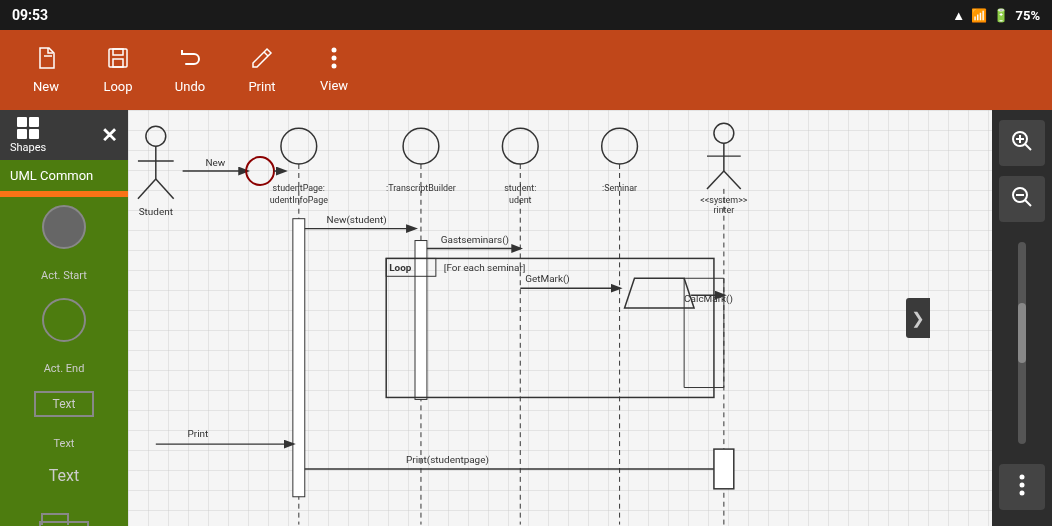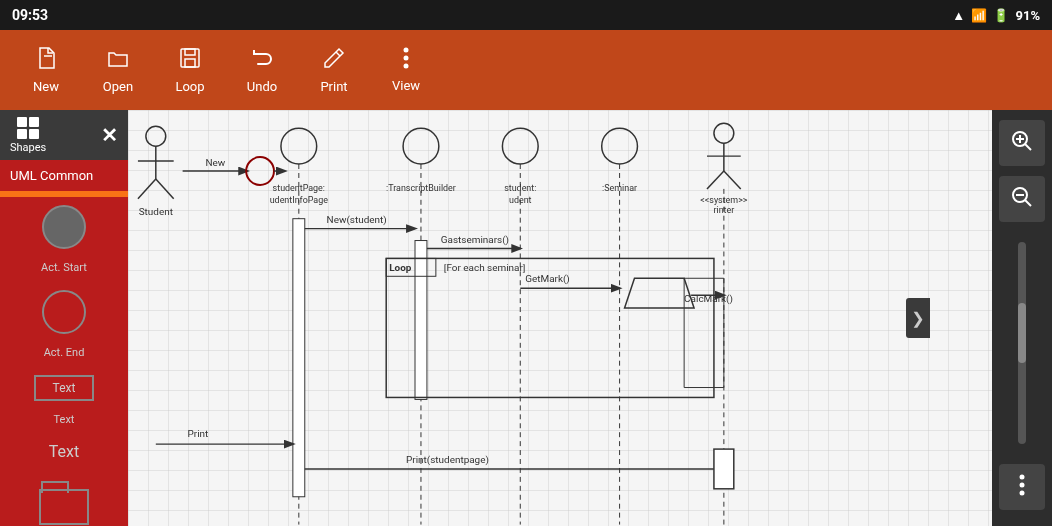--- a/index.html
+++ b/index.html
@@ -31,21 +31,21 @@
     .tool-btn .icon { font-size: 22px; }
     .tool-btn .label { font-size: 13px; }
 
     
     #main {
       display: flex; width: 100%; height: calc(526px - 30px - 80px);
     }
 
     
     #left-panel {
-      width: 128px; background: #b91c1c;
+      width: 128px; background: #4d7c0f;
       display: flex; flex-direction: column;
       flex-shrink: 0;
     }
     #panel-header {
       display: flex; align-items: center; justify-content: space-between;
       padding: 8px 10px;
       background: #3a3a3a;
       height: 50px;
     }
     #shapes-btn {
@@ -61,21 +61,21 @@
     #close-btn {
       color: white; font-size: 20px; cursor: pointer; font-weight: bold;
     }
     #category-label {
       color: white; font-size: 13px; padding: 8px 10px;
       border-bottom: 6px solid #f97316;
     }
 
     .shape-item {
       display: flex; flex-direction: column; align-items: center;
-      padding: 8px 6px; cursor: pointer; color: #ccc; font-size: 11px; gap: 12px;
+      padding: 8px 6px; cursor: pointer; color: #ccc; font-size: 11px; gap: 20px;
     }
 
     
     .circle-filled {
       width: 44px; height: 44px; border-radius: 50%;
       background: #666; border: 2px solid #888;
     }
     .circle-outline {
       width: 44px; height: 44px; border-radius: 50%;
       background: transparent; border: 2px solid #888;
@@ -154,42 +154,34 @@
   </style>
 </head>
 <body>
 
 <div id="status-bar">
   <span class="left">09:53</span>
   <div class="right">
     <span>▲</span>
     <span>📶</span>
     <span>🔋</span>
-    <span>91%</span>
+    <span>75%</span>
   </div>
 </div>
 
 <div id="toolbar">
   <div class="tool-btn">
     <span class="icon">
       <svg width="24" height="24" viewBox="0 0 24 24" fill="white">
         <path d="M6 2h9l5 5v15H6V2z" fill="none" stroke="white" stroke-width="1.5"></path>
         <path d="M14 2v5h5" fill="none" stroke="white" stroke-width="1.5"></path>
         <line x1="10" y1="10" x2="18" y2="10" stroke="white" stroke-width="1.5"></line>
       </svg>
     </span>
     <span class="label">New</span>
-  </div>
-  <div class="tool-btn">
-    <span class="icon">
-      <svg width="24" height="24" viewBox="0 0 24 24" fill="none" stroke="white" stroke-width="1.5">
-        <path d="M3 7h5l2 2h11v11H3z"></path>
-      </svg>
-    </span>
-    <span class="label">Open</span>
   </div>
   <div class="tool-btn">
     <span class="icon">
       <svg width="24" height="24" viewBox="0 0 24 24" fill="none" stroke="white" stroke-width="1.5">
         <rect x="3" y="3" width="18" height="18" rx="1"></rect>
         <rect x="7" y="3" width="10" height="6"></rect>
         <rect x="7" y="13" width="10" height="8"></rect>
       </svg>
     </span>
     <span class="label">Loop</span>

